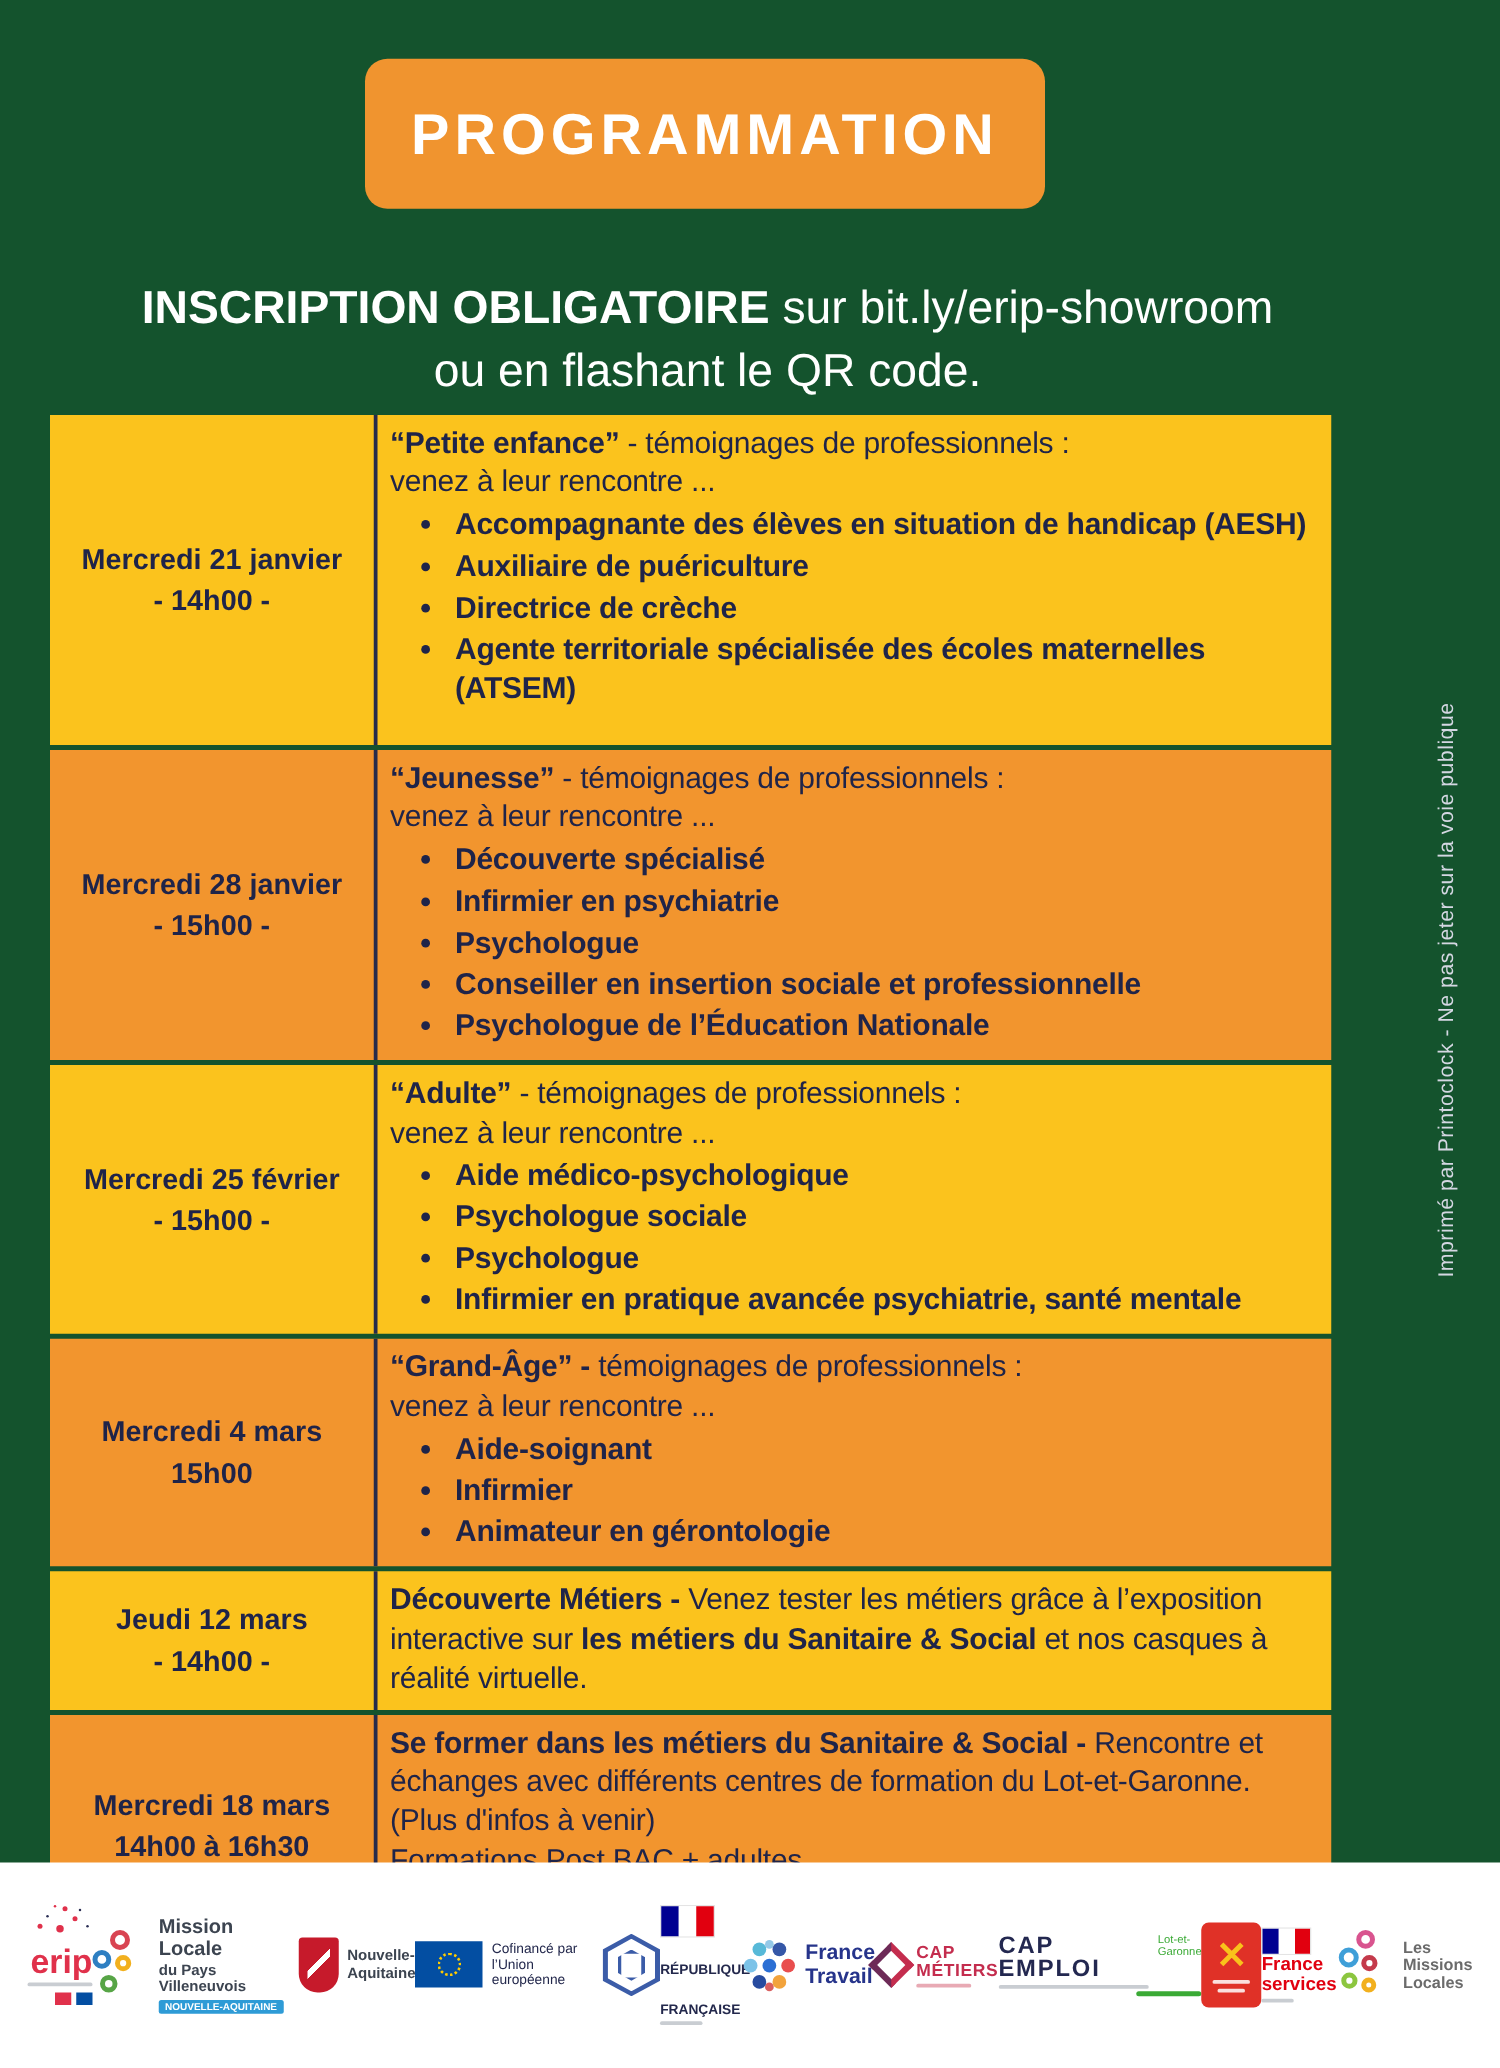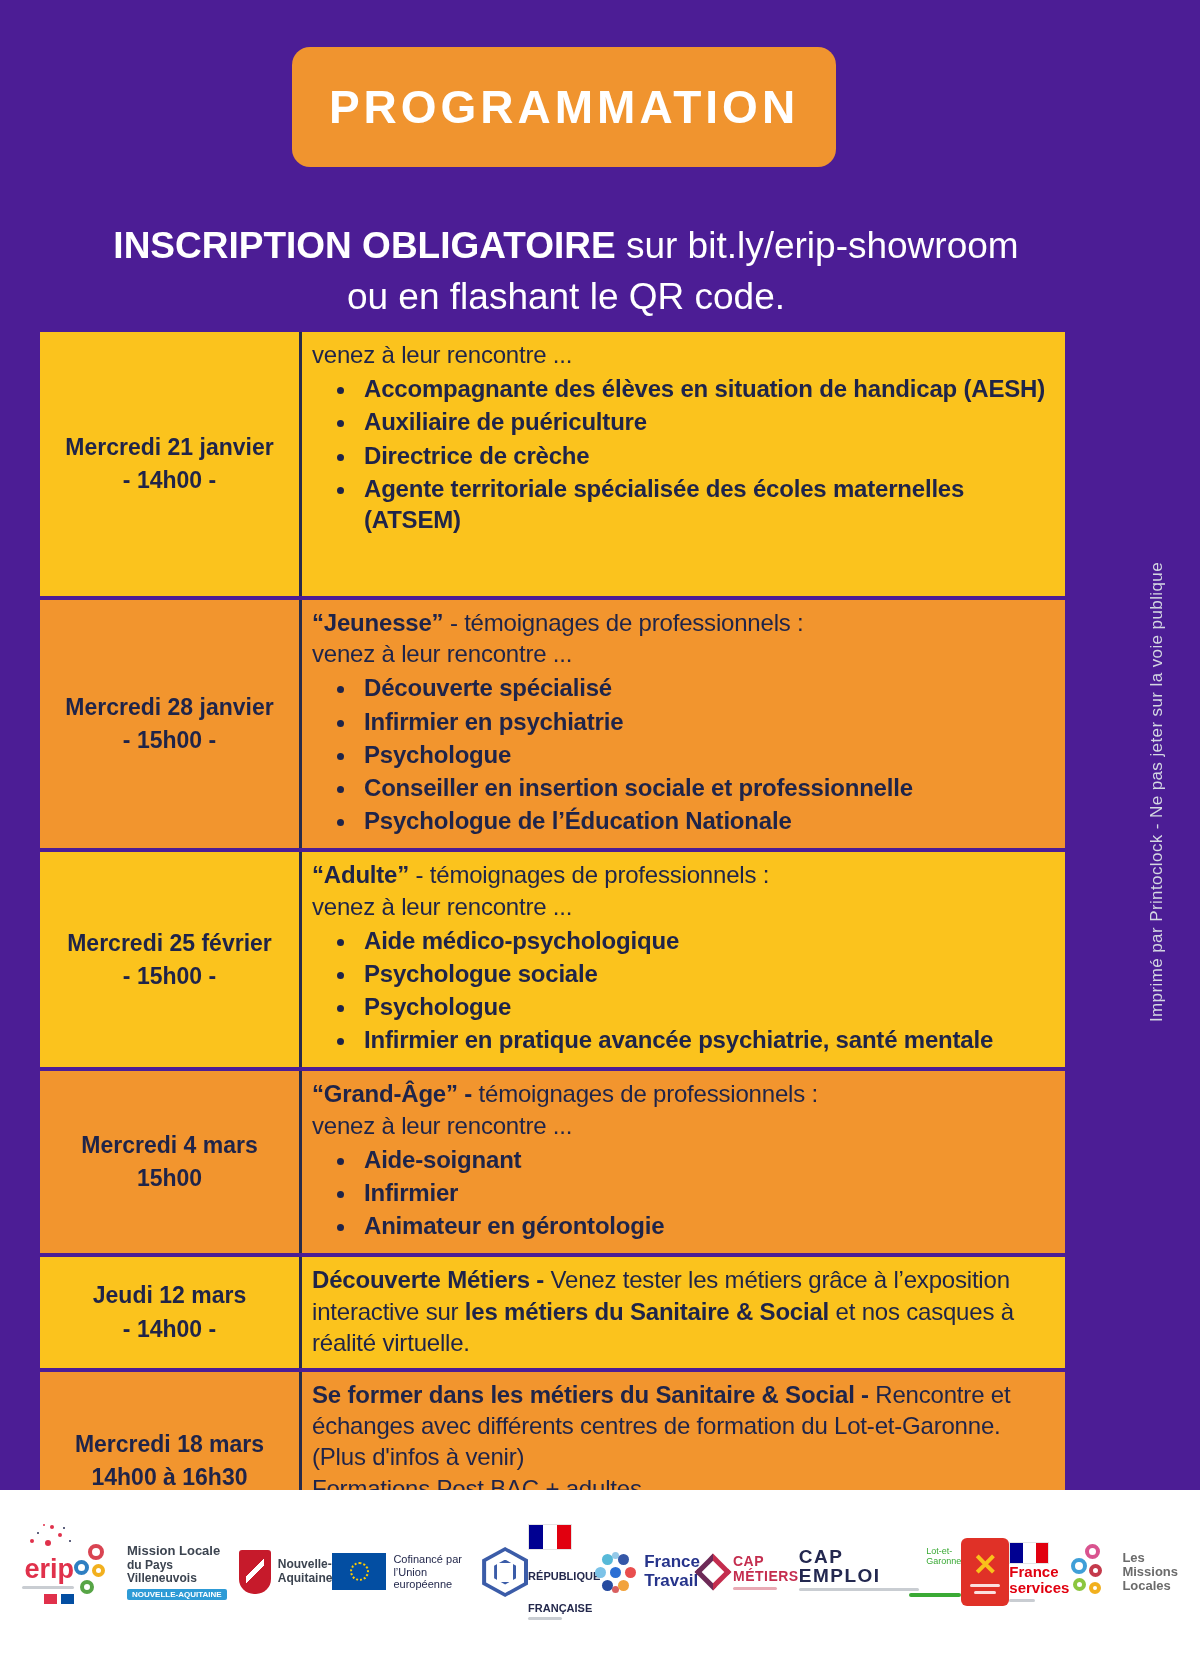--- a/index.html
+++ b/index.html
@@ -1,19 +1,19 @@
 <!DOCTYPE html>
 <html><head>
 <meta charset="utf-8">
 <style>
   * { margin:0; padding:0; box-sizing:border-box; }
   html,body { background:#272b4b; }
   body { font-family:"Liberation Sans", sans-serif; }
 
-  .poster { position:relative; width:1200px; height:1654px; background:#4c1d95; overflow:hidden; margin:0 auto; }
+  .poster { position:relative; width:1200px; height:1654px; background:#14532d; overflow:hidden; margin:0 auto; }
 
   
   .title-badge {
     position:absolute; left:292px; top:47px; width:544px; height:120px;
     background:#f0942f; border-radius:18px;
     display:flex; align-items:center; justify-content:center;
     color:#fff; font-weight:700; font-size:46px; letter-spacing:4px;
   }
 
   
@@ -145,20 +145,21 @@
     <span>ou en flashant le QR code.</span>
   </div>
 
   <div class="schedule">
       <div class="row yellow">
         <div class="date-cell">
           <div>Mercredi 21 janvier</div>
           <div>- 14h00 -</div>
         </div>
         <div class="desc-cell">
+          <div class="lead-line"><span class="b">“Petite enfance”</span><span> - témoignages de professionnels :</span></div>
           <div class="lead-line"><span>venez à leur rencontre ...</span></div>
           <ul class="bullets">
             <li>Accompagnante des élèves en situation de handicap (AESH)</li>
             <li>Auxiliaire de puériculture</li>
             <li>Directrice de crèche</li>
             <li>Agente territoriale spécialisée des écoles maternelles (ATSEM)</li>
           </ul>
         </div>
       </div>
       <div class="row orange">
@@ -247,21 +248,21 @@
     </div>
 
     <div class="logo">
       <div class="rings">
         <span class="ring" style="left:14px;top:0;width:16px;height:16px;border:4px solid #d94452;"></span>
         <span class="ring" style="left:0;top:16px;width:15px;height:15px;border:4px solid #2e7fc2;"></span>
         <span class="ring" style="left:18px;top:20px;width:13px;height:13px;border:4px solid #f2b01e;"></span>
         <span class="ring" style="left:6px;top:36px;width:14px;height:14px;border:4px solid #57a546;"></span>
       </div>
       <div class="col">
-        <span class="tiny" style="font-size:13px;color:#3c4450;font-weight:700;">Mission Locale</span>
+        <span class="tiny" style="font-size:16px;color:#3c4450;font-weight:700;">Mission Locale</span>
         <span class="tiny" style="font-size:12px;color:#3c4450;font-weight:700;">du Pays Villeneuvois</span>
         <span style="background:#2e9bd6;color:#fff;font-size:8px;font-weight:700;padding:1px 5px;border-radius:2px;margin-top:3px;">NOUVELLE-AQUITAINE</span>
       </div>
     </div>
 
     <div class="logo">
       <div class="shield"></div>
       <div class="col">
         <span class="tiny" style="font-size:12px;color:#3c4450;font-weight:700;">Nouvelle-</span>
         <span class="tiny" style="font-size:12px;color:#3c4450;font-weight:700;">Aquitaine</span>

